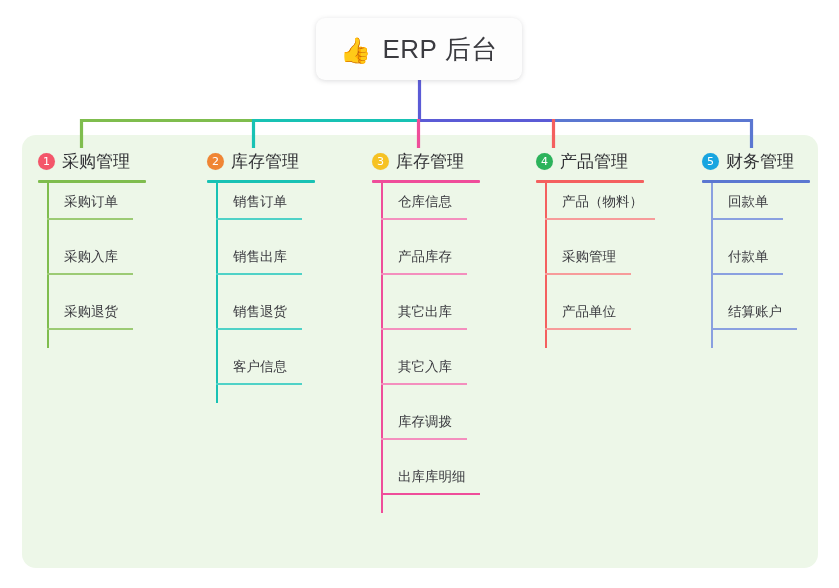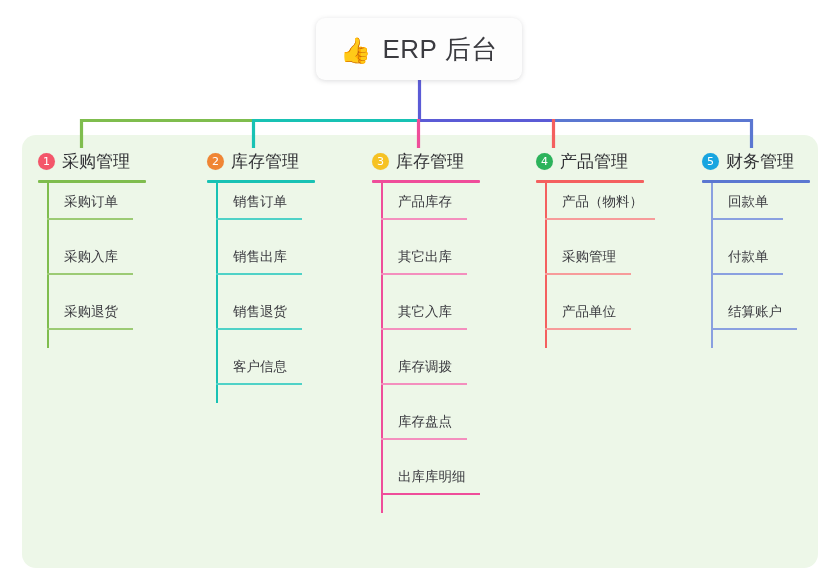--- a/index.html
+++ b/index.html
@@ -159,41 +159,41 @@
 
   <div class="branch" style="left:372px;top:148px;width:160px;">
     <div class="branch-head" style="padding-left:0;">
       <span class="badge" style="background:#f6c223;">3</span>
       <span class="branch-title">库存管理</span>
     </div>
     <div class="head-rule" style="background:#ef4d9a;width:108px;"></div>
     <div style="position:relative;">
       <div class="leaf">
         <div class="leaf-spine" style="background:#ef4d9a;"></div>
+        <span class="leaf-label">仓库信息</span>
+        <div class="leaf-rule" style="background:#f48fbe;width:86px;"></div>
+      </div>
+      <div class="leaf">
+        <div class="leaf-spine" style="background:#ef4d9a;"></div>
         <span class="leaf-label">产品库存</span>
         <div class="leaf-rule" style="background:#f48fbe;width:86px;"></div>
       </div>
       <div class="leaf">
         <div class="leaf-spine" style="background:#ef4d9a;"></div>
         <span class="leaf-label">其它出库</span>
         <div class="leaf-rule" style="background:#f48fbe;width:86px;"></div>
       </div>
       <div class="leaf">
         <div class="leaf-spine" style="background:#ef4d9a;"></div>
         <span class="leaf-label">其它入库</span>
         <div class="leaf-rule" style="background:#f48fbe;width:86px;"></div>
       </div>
       <div class="leaf">
         <div class="leaf-spine" style="background:#ef4d9a;"></div>
         <span class="leaf-label">库存调拨</span>
-        <div class="leaf-rule" style="background:#f48fbe;width:86px;"></div>
-      </div>
-      <div class="leaf">
-        <div class="leaf-spine" style="background:#ef4d9a;"></div>
-        <span class="leaf-label">库存盘点</span>
         <div class="leaf-rule" style="background:#f48fbe;width:86px;"></div>
       </div>
       <div class="leaf">
         <div class="leaf-spine" style="background:#ef4d9a;"></div>
         <span class="leaf-label">出库库明细</span>
         <div class="leaf-rule" style="background:#ef4d9a;width:99px;"></div>
       </div>
     </div>
   </div>
 

